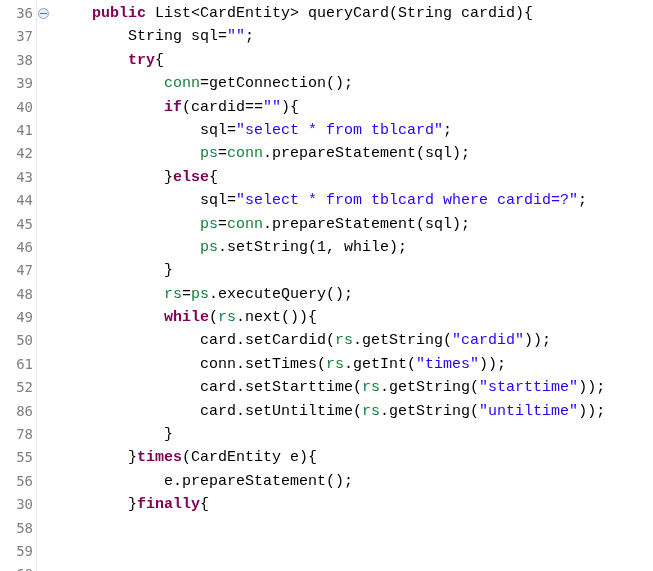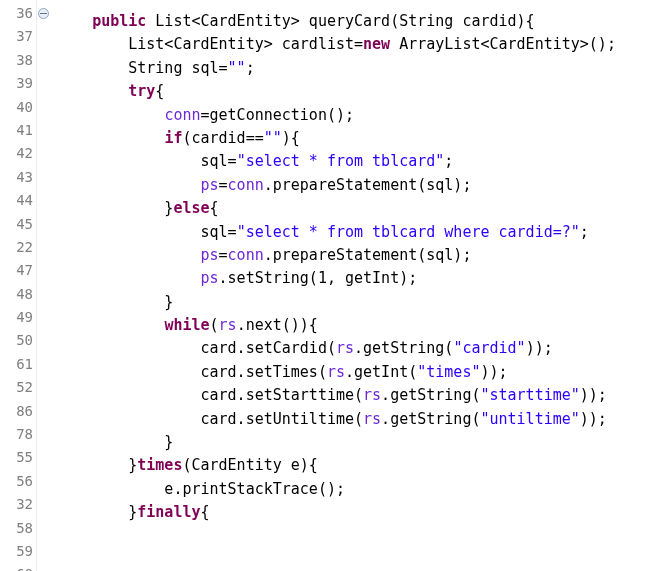--- a/index.html
+++ b/index.html
@@ -62,66 +62,67 @@
     content:"";
     position:absolute;
     left:1px;top:4px;
     width:7px;height:1px;
     background:#5a7394;
   }
   
   #code{
     flex:1 1 auto;
     background:#ffffff;
-    padding-top:10px;
+    padding-top:2px;
     padding-left:3px;
     box-sizing:border-box;
     overflow:hidden;
+    font-family:Liberation Mono, monospace;
   }
   .code-row{
     height:23.4px;
     line-height:23.4px;
     font-size:15px;
     white-space:pre;
     color:#000000;
     letter-spacing:0px;
   }
   .kw{color:#7f0055;font-weight:bold;}
   .str{color:#2a00ff;}
-  .fld{color:#6d28d9;}
+  .fld{color:#15803d;}
   .pl{color:#000000;}
 </style>
 </head>
 <body>
 
 <div id="editor">
 
   <div id="gutter">
       <div class="gutter-row">36</div>
       <div class="gutter-row">37</div>
       <div class="gutter-row">38</div>
       <div class="gutter-row">39</div>
       <div class="gutter-row">40</div>
       <div class="gutter-row">41</div>
       <div class="gutter-row">42</div>
       <div class="gutter-row">43</div>
       <div class="gutter-row">44</div>
       <div class="gutter-row">45</div>
-      <div class="gutter-row">22</div>
+      <div class="gutter-row">46</div>
       <div class="gutter-row">47</div>
       <div class="gutter-row">48</div>
       <div class="gutter-row">49</div>
       <div class="gutter-row">50</div>
       <div class="gutter-row">61</div>
       <div class="gutter-row">52</div>
       <div class="gutter-row">86</div>
       <div class="gutter-row">78</div>
       <div class="gutter-row">55</div>
       <div class="gutter-row">56</div>
-      <div class="gutter-row">32</div>
+      <div class="gutter-row">30</div>
       <div class="gutter-row">58</div>
       <div class="gutter-row">59</div>
       <div class="gutter-row">60</div>
     </div>
 
   <div id="folds">
       <div class="fold-row">
         <span class="fold-marker"></span>
       </div>
       <div class="fold-row"></div>
@@ -145,36 +146,36 @@
       <div class="fold-row"></div>
       <div class="fold-row"></div>
       <div class="fold-row"></div>
       <div class="fold-row"></div>
       <div class="fold-row"></div>
       <div class="fold-row"></div>
     </div>
 
   <div id="code">
       <div class="code-row"><span class="pl">    </span><span class="kw">public</span><span class="pl"> List&lt;CardEntity&gt; queryCard(String cardid){</span></div>
-      <div class="code-row"><span class="pl">        List&lt;CardEntity&gt; cardlist=</span><span class="kw">new</span><span class="pl"> ArrayList&lt;CardEntity&gt;();</span></div>
       <div class="code-row"><span class="pl">        String sql=</span><span class="str">""</span><span class="pl">;</span></div>
       <div class="code-row"><span class="pl">        </span><span class="kw">try</span><span class="pl">{</span></div>
       <div class="code-row"><span class="pl">            </span><span class="fld">conn</span><span class="pl">=getConnection();</span></div>
       <div class="code-row"><span class="pl">            </span><span class="kw">if</span><span class="pl">(cardid==</span><span class="str">""</span><span class="pl">){</span></div>
       <div class="code-row"><span class="pl">                sql=</span><span class="str">"select * from tblcard"</span><span class="pl">;</span></div>
       <div class="code-row"><span class="pl">                </span><span class="fld">ps</span><span class="pl">=</span><span class="fld">conn</span><span class="pl">.prepareStatement(sql);</span></div>
       <div class="code-row"><span class="pl">            }</span><span class="kw">else</span><span class="pl">{</span></div>
       <div class="code-row"><span class="pl">                sql=</span><span class="str">"select * from tblcard where cardid=?"</span><span class="pl">;</span></div>
       <div class="code-row"><span class="pl">                </span><span class="fld">ps</span><span class="pl">=</span><span class="fld">conn</span><span class="pl">.prepareStatement(sql);</span></div>
-      <div class="code-row"><span class="pl">                </span><span class="fld">ps</span><span class="pl">.setString(1, getInt);</span></div>
+      <div class="code-row"><span class="pl">                </span><span class="fld">ps</span><span class="pl">.setString(1, while);</span></div>
       <div class="code-row"><span class="pl">            }</span></div>
+      <div class="code-row"><span class="pl">            </span><span class="fld">rs</span><span class="pl">=</span><span class="fld">ps</span><span class="pl">.executeQuery();</span></div>
       <div class="code-row"><span class="pl">            </span><span class="kw">while</span><span class="pl">(</span><span class="fld">rs</span><span class="pl">.next()){</span></div>
       <div class="code-row"><span class="pl">                card.setCardid(</span><span class="fld">rs</span><span class="pl">.getString(</span><span class="str">"cardid"</span><span class="pl">));</span></div>
-      <div class="code-row"><span class="pl">                card.setTimes(</span><span class="fld">rs</span><span class="pl">.getInt(</span><span class="str">"times"</span><span class="pl">));</span></div>
+      <div class="code-row"><span class="pl">                conn.setTimes(</span><span class="fld">rs</span><span class="pl">.getInt(</span><span class="str">"times"</span><span class="pl">));</span></div>
       <div class="code-row"><span class="pl">                card.setStarttime(</span><span class="fld">rs</span><span class="pl">.getString(</span><span class="str">"starttime"</span><span class="pl">));</span></div>
       <div class="code-row"><span class="pl">                card.setUntiltime(</span><span class="fld">rs</span><span class="pl">.getString(</span><span class="str">"untiltime"</span><span class="pl">));</span></div>
       <div class="code-row"><span class="pl">            }</span></div>
       <div class="code-row"><span class="pl">        }</span><span class="kw">times</span><span class="pl">(CardEntity e){</span></div>
-      <div class="code-row"><span class="pl">            e.printStackTrace();</span></div>
+      <div class="code-row"><span class="pl">            e.prepareStatement();</span></div>
       <div class="code-row"><span class="pl">        }</span><span class="kw">finally</span><span class="pl">{</span></div>
     </div>
 
 </div>
 
 </body></html>

